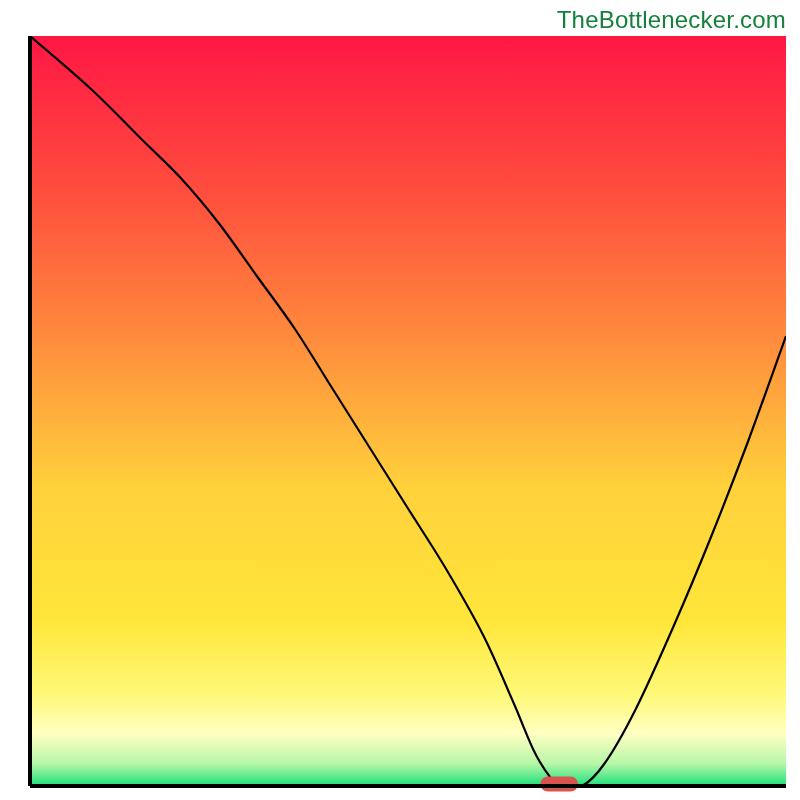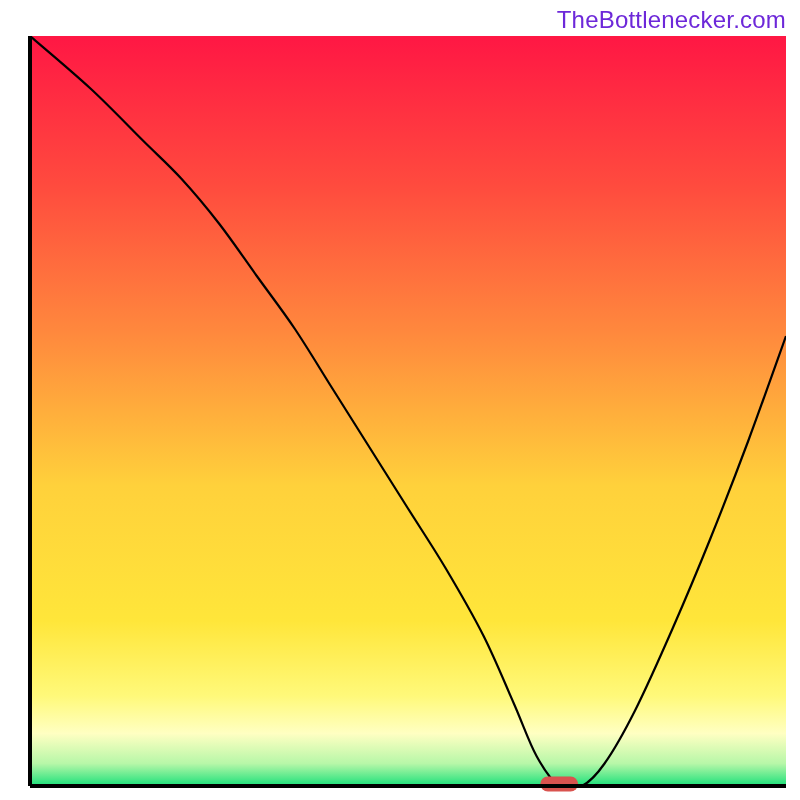--- a/index.html
+++ b/index.html
@@ -13,21 +13,21 @@
   .chart-container {
     position: relative;
     width: 800px;
     height: 800px;
   }
   .attribution {
     position: absolute;
     top: 6px;
     right: 14px;
     font-size: 24px;
-    color: #6d28d9;
+    color: #15803d;
     font-weight: 400;
     letter-spacing: 0.2px;
     z-index: 10;
   }
   svg.chart {
     position: absolute;
     top: 0;
     left: 0;
   }
 </style>

